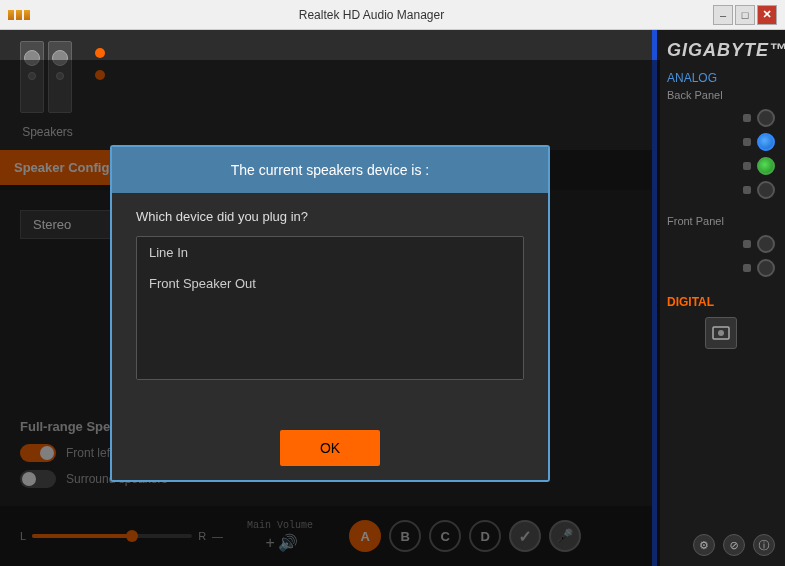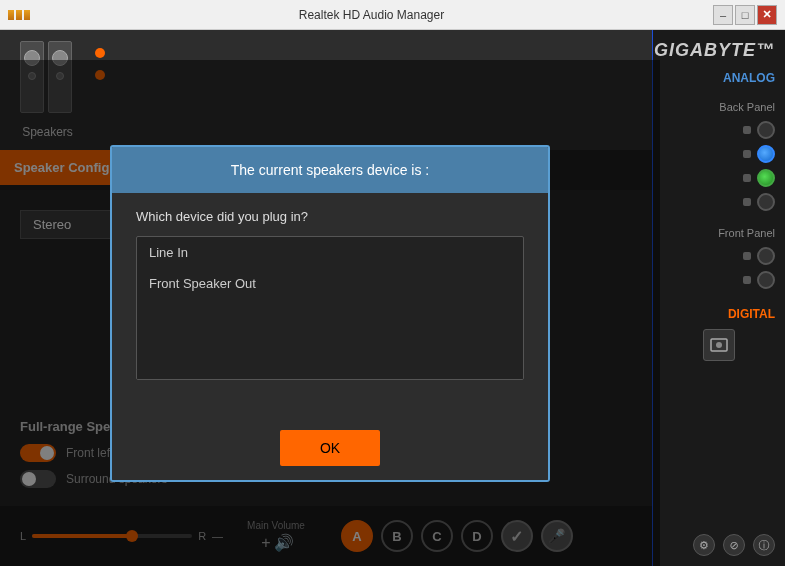--- a/index.html
+++ b/index.html
@@ -326,39 +326,38 @@
     .circle-btn.check-filled {
       background: #555;
       border-color: #777;
     }
 
     
     .right-panel {
       width: 133px;
       height: 100%;
       background: #1a1a1a;
-      border-left: 1px solid #1d4ed8;
+      border-left: 5px solid #1d4ed8;
       display: flex;
       flex-direction: column;
       padding: 10px;
-      align-items: flex-end;
     }
     .gigabyte-logo {
       color: #ccc;
       font-size: 18px;
       font-weight: bold;
       letter-spacing: 1px;
       text-align: right;
       margin-bottom: 10px;
       font-style: italic;
     }
     .panel-section-title {
       font-size: 12px;
-      font-weight: bold;
-      margin-bottom: 16px;
+      font-weight: normal;
+      margin-bottom: 4px;
     }
     .analog-title { color: #4a90d9; }
     .panel-sub-title {
       font-size: 11px;
       color: #888;
       margin-bottom: 8px;
     }
     .jack-row {
       display: flex;
       align-items: center;
@@ -583,21 +582,21 @@
       <div class="vol-lr">
         <span>L</span>
         <div class="vol-track">
           <div class="vol-fill"></div>
           <div class="vol-knob"></div>
         </div>
         <span>R</span>
         <span>—</span>
       </div>
       <div style="display:flex;flex-direction:column;align-items:center;gap:2px;margin-left:8px">
-        <span class="vol-label" style="font-size:10px;color:#888;">Main Volume</span>
+        <span class="vol-label" style="font-size:10px;color:#888;font-family:Liberation Mono, monospace;">Main Volume</span>
         <div style="display:flex;align-items:center;gap:4px">
           <span class="vol-plus">+</span>
           <span class="vol-icon">🔊</span>
         </div>
       </div>
       <div class="circle-btns">
         <div class="circle-btn active" style="background:#ff6600;border-color:#ff6600;color:white;">A</div>
         <div class="circle-btn">B</div>
         <div class="circle-btn">C</div>
         <div class="circle-btn">D</div>

